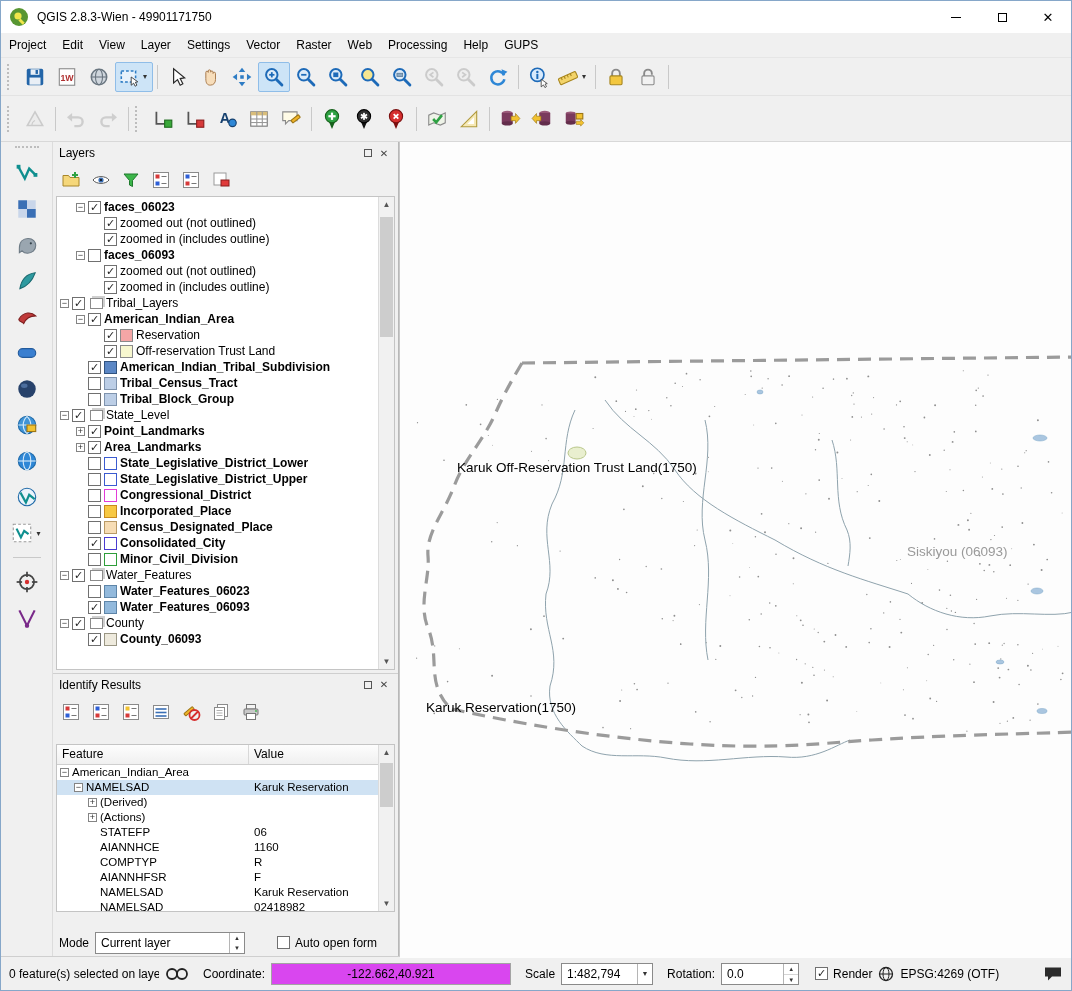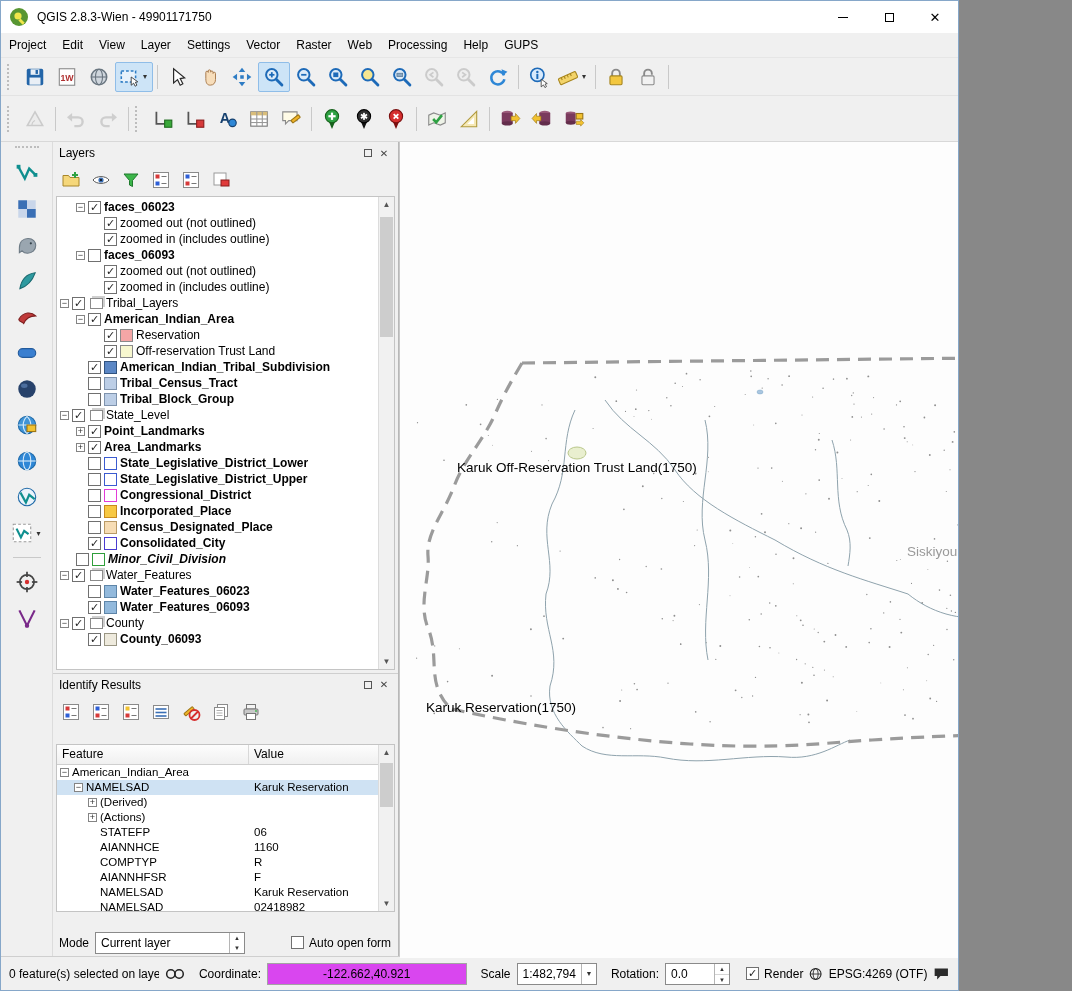--- a/index.html
+++ b/index.html
@@ -1,18 +1,18 @@
 <!DOCTYPE html>
 <html><head>
 <meta charset="utf-8">
 <style>
 *{box-sizing:border-box;margin:0;padding:0}
 html,body{background:#888}
 body{font-family:"Liberation Sans",sans-serif;font-size:12px;color:#000}
-.window{position:relative;width:959px;height:991px;background:#f0f0f0;border:1px solid #86a7c9;overflow:hidden;display:flex;flex-direction:column}
+.window{position:relative;width:1072px;height:991px;background:#f0f0f0;border:1px solid #86a7c9;overflow:hidden;display:flex;flex-direction:column}
 
 .titlebar{height:32px;background:#fff;display:flex;align-items:center;flex:0 0 auto}
 .titlebar .appicon{width:20px;height:20px;margin:0 8px 0 8px}
 .titlebar .title{font-size:12px}
 .titlebar .spacer{flex:1}
 .wbtn{width:46px;height:31px;display:flex;align-items:center;justify-content:center;color:#000}
 .wbtn .minbar{width:10px;height:1px;background:#000}
 .wbtn .maxbox{width:9px;height:9px;border:1px solid #000}
 .wbtn.close{font-size:13px}
 
@@ -672,21 +672,21 @@
                 <span class="cb"></span>
                 <span class="swatch" style="background: rgb(247, 221, 181); border-color: rgb(185, 154, 102);"></span>
                 <span class="lbl b">Census_Designated_Place</span>
               </div>
               <div class="trow" style="padding-left: 19px;">
                 <span class="exp blank"></span>
                 <span class="cb on">✓</span>
                 <span class="swatch" style="background: rgb(255, 255, 255); border-color: rgb(74, 59, 208);"></span>
                 <span class="lbl b">Consolidated_City</span>
               </div>
-              <div class="trow" style="padding-left: 7px; font-style: italic;">
+              <div class="trow" style="padding-left: 19px;">
                 <span class="exp blank"></span>
                 <span class="cb"></span>
                 <span class="swatch" style="background: rgb(255, 255, 255); border-color: rgb(46, 158, 58);"></span>
                 <span class="lbl b">Minor_Civil_Division</span>
               </div>
               <div class="trow" style="padding-left: 3px;">
                 <span class="exp">−</span>
                 <span class="cb on">✓</span>
                 <span class="gicon"></span>
                 <span class="lbl">Water_Features</span>
@@ -882,21 +882,21 @@
         </div>
         <div class="modrow">
           <span class="lblt">Mode</span>
           <span class="combo" style="width:150px">
             <span class="cval">Current layer</span>
             <span class="spin">
                 <span>▲</span>
                 <span>▼</span>
               </span>
           </span>
-          <span style="margin-left:40px;display:flex;align-items:center;gap:5px">
+          <span style="margin-left:26px;display:flex;align-items:center;gap:5px">
             <span class="cb"></span>
             <span class="lblt">Auto open form</span>
           </span>
         </div>
         <div class="viewrow">
           <span class="lblt">View</span>
           <span class="combo" style="width:92px">
             <span class="cval">Tree</span>
             <span class="spin">
                 <span>▲</span>

